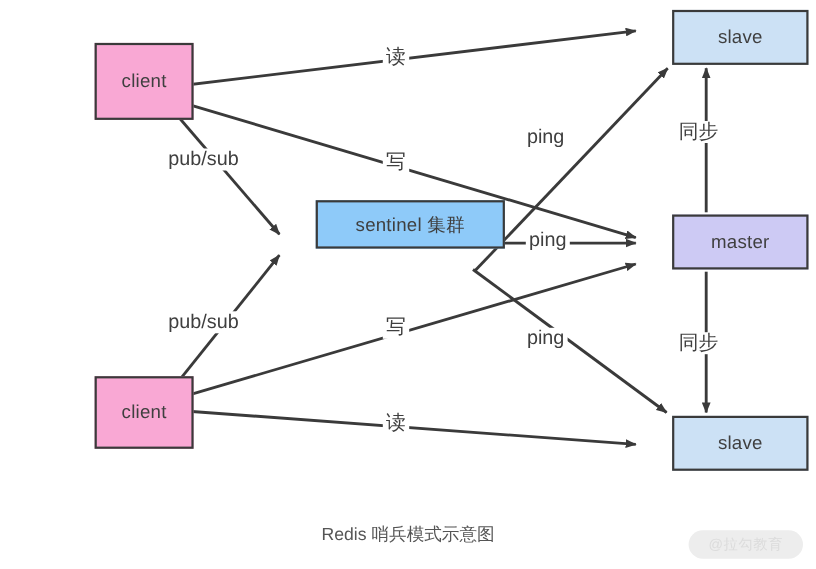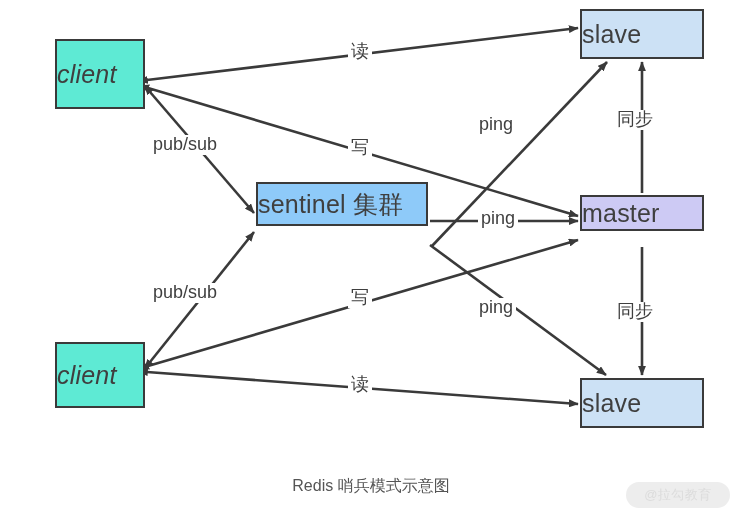--- a/index.html
+++ b/index.html
@@ -22,30 +22,30 @@
     top: 0;
     width: 742px;
     height: 517px;
   }
   .node {
     position: absolute;
     box-sizing: border-box;
     border: 2.5px solid #3a3a3a;
     display: flex;
     align-items: center;
-    justify-content: flex-start;
-    font-size: 25px;
+    justify-content: center;
+    font-size: 17px;
     color: #3f3f3f;
     letter-spacing: 0.2px;
     z-index: 3;
     background: #ffffff;
+    margin-left: 31px;
   }
   .node-client {
-    background: #5eead4;
-    font-style: italic;
+    background: #f9a8d4;
   }
   .node-sentinel {
     background: #8ecaf9;
   }
   .node-master {
     background: #cdcaf4;
   }
   .node-slave {
     background: #cce1f5;
   }
@@ -127,21 +127,21 @@
 </div>
 
 <div class="node node-client" style="left:55px; top:342px; width:90px; height:66px;">
   <span>client</span>
 </div>
 
 <div class="node node-sentinel" style="left:256px; top:182px; width:172px; height:44px;">
   <span>sentinel 集群</span>
 </div>
 
-<div class="node node-master" style="left:580px; top:195px; width:124px; height:36px;">
+<div class="node node-master" style="left:580px; top:195px; width:124px; height:50px;">
   <span>master</span>
 </div>
 
 <div class="node node-slave" style="left:580px; top:9px; width:124px; height:50px;">
   <span>slave</span>
 </div>
 
 <div class="node node-slave" style="left:580px; top:378px; width:124px; height:50px;">
   <span>slave</span>
 </div>

